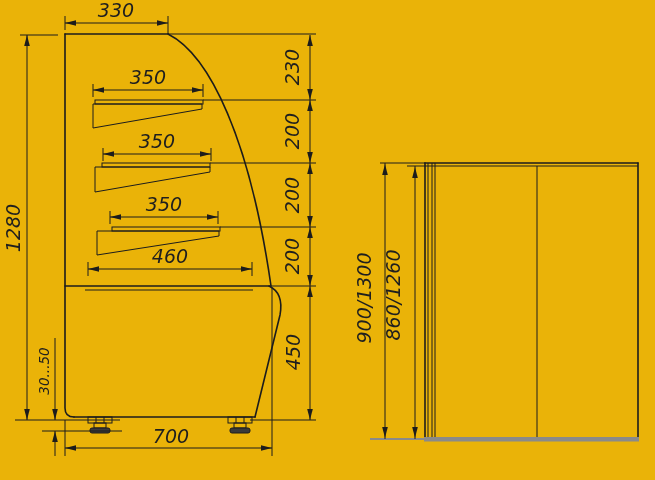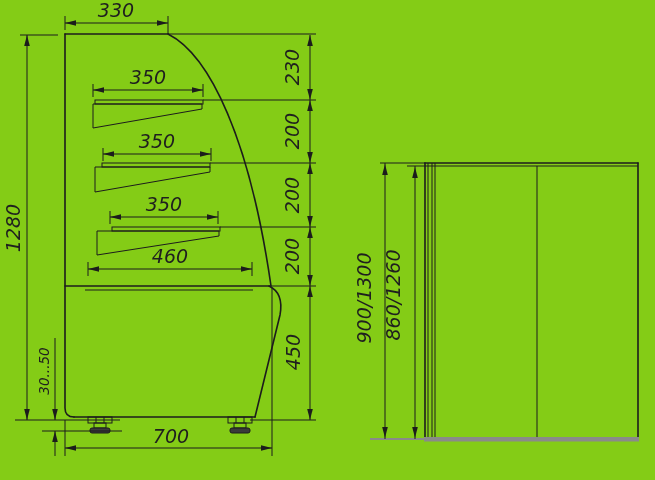--- a/index.html
+++ b/index.html
@@ -1,16 +1,16 @@
 <!DOCTYPE html>
 <html><head>
 <meta charset="utf-8">
 <style>
   html,body{margin:0;padding:0;background:#ffffff;}
-  .sheet{width:655px;height:480px;position:relative;background:#84cc16;overflow:hidden;}
+  .sheet{width:655px;height:480px;position:relative;background:#eab308;overflow:hidden;}
   svg{display:block;}
   .dim-text{font-family:"DejaVu Sans",sans-serif;font-style:italic;fill:#1f1f1f;font-size:19px;}
   .dim-text.small{font-size:13.5px;}
   .outline{stroke:#1c1c1c;stroke-width:1.6;fill:none;stroke-linecap:round;}
   .thin{stroke:#1c1c1c;stroke-width:1;fill:none;}
   .dimline{stroke:#1c1c1c;stroke-width:1;fill:none;}
   .grayline{stroke:#8a8a8a;stroke-width:2;fill:none;}
 </style>
 </head>
 <body>

